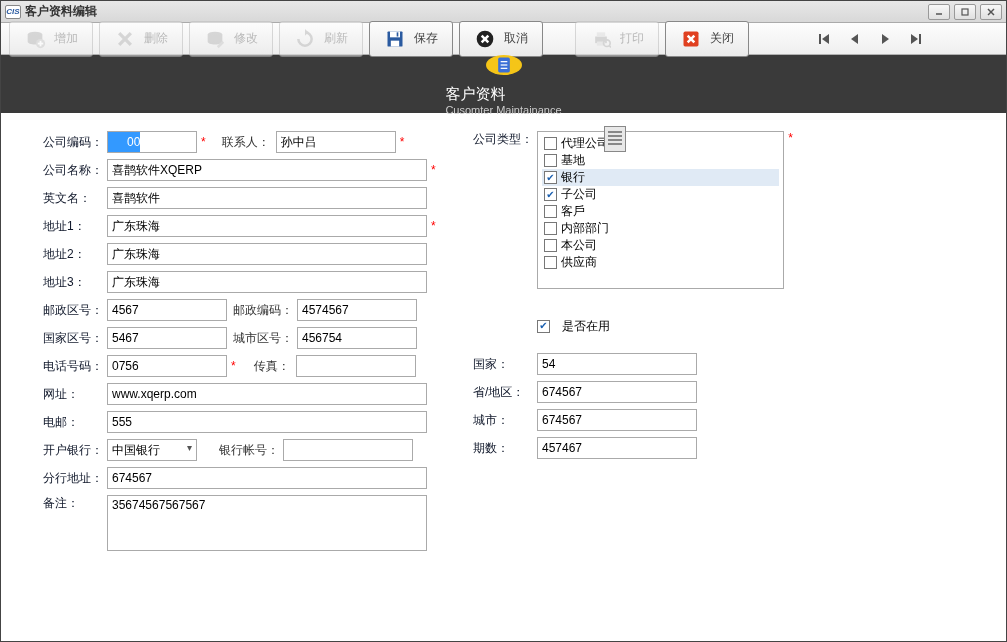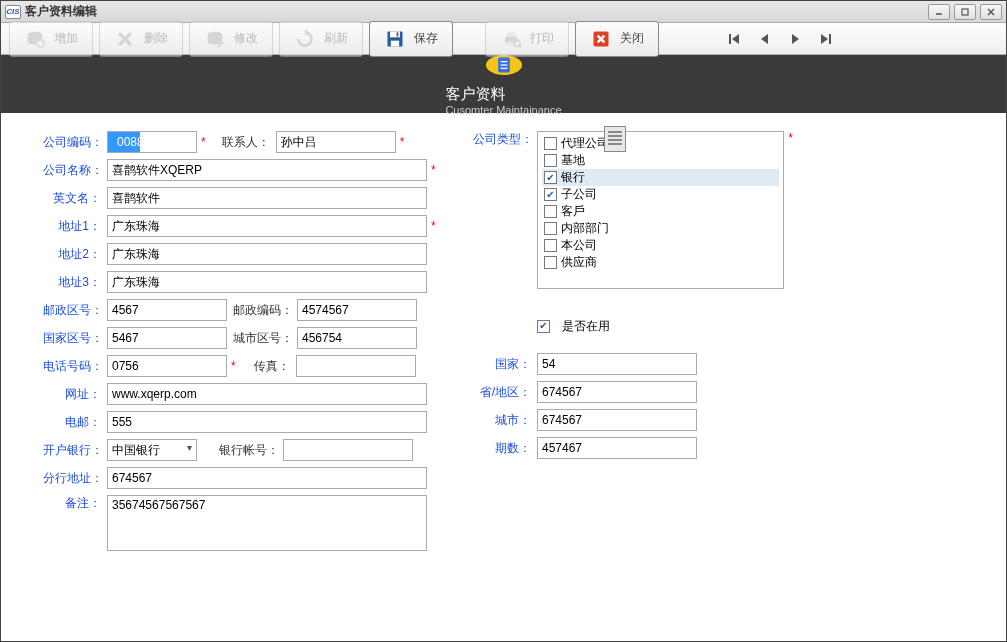--- a/index.html
+++ b/index.html
@@ -29,21 +29,21 @@
   .hsub { font-size: 11px; color: #ccc; }
   .header .right { margin-left: auto; display: flex; align-items: flex-end; gap: 10px; margin-right: 300px; }
   .right .doc-icon { width: 22px; height: 26px; background: #e8e8e8; border: 1px solid #888; position: relative; }
   .right .doc-icon::before { content:''; position:absolute; top:4px; left:3px; right:3px; height:2px; background:#888; box-shadow: 0 4px 0 #888, 0 8px 0 #888, 0 12px 0 #888; }
   
   .form-area { padding: 18px 20px 18px 42px; display: flex; gap: 30px; height: calc(642px - 22px - 46px - 58px); overflow: hidden; background: #fff; }
   .left-col { width: 400px; }
   .right-col { width: 320px; }
   
   .frow { display: flex; align-items: center; margin-bottom: 6px; min-height: 22px; }
-  .lbl { width: 58px; text-align: right; color: #1d4ed8; margin-right: 6px; white-space: nowrap; }
+  .lbl { width: 58px; color: #0f172a; margin-right: 6px; white-space: nowrap; }
   .lbl2 { width: 58px; text-align: right; color: #333; margin: 0 6px; white-space: nowrap; }
   input[type=text], textarea, select { border: 1px solid #aaa; height: 22px; padding: 2px 4px; font-size: 12px; background: #fff; }
   .w90 { width: 90px; } .w120 { width: 120px; } .w130 { width: 130px; } .w160 { width: 160px; } .w320 { width: 320px; }
   textarea { height: 56px; width: 320px; resize: none; }
   .req { color: red; margin-left: 4px; }
   
   .checklist { border: 1px solid #aaa; width: 270px; height: 158px; padding: 3px 4px; overflow: auto; background: #fff; }
   .chk-row { display: flex; align-items: center; gap: 4px; height: 17px; padding: 0 2px; }
   .chk-row.hl { background: #e0eaf5; }
   .chk { width: 13px; height: 13px; border: 1px solid #777; background: #fff; display: flex; align-items: center; justify-content: center; }
@@ -123,20 +123,30 @@
   <div class="tbtn strong">
     <span class="ticon">
         <svg viewBox="0 0 24 24" width="20" height="20">
           <rect x="3" y="3" width="18" height="18" rx="1" fill="#2a5aa0"></rect>
           <rect x="6" y="3" width="12" height="7" fill="#fff"></rect>
           <rect x="7" y="14" width="10" height="7" fill="#fff"></rect>
           <rect x="14" y="4" width="2" height="5" fill="#2a5aa0"></rect>
         </svg>
       </span>
     <span>保存</span>
+  </div>
+  <div class="tbtn strong">
+    <span class="ticon">
+        <svg viewBox="0 0 24 24" width="20" height="20">
+          <circle cx="12" cy="12" r="10" fill="#222"></circle>
+          <line x1="8" y1="8" x2="16" y2="16" stroke="#fff" stroke-width="3"></line>
+          <line x1="16" y1="8" x2="8" y2="16" stroke="#fff" stroke-width="3"></line>
+        </svg>
+      </span>
+    <span>取消</span>
   </div>
   <div class="spacer"></div>
   <div class="tbtn disabled">
     <span class="ticon">
         <svg viewBox="0 0 24 24" width="20" height="20">
           <rect x="5" y="9" width="14" height="8" fill="#bbb"></rect>
           <rect x="7" y="4" width="10" height="5" fill="#ddd"></rect>
           <rect x="7" y="15" width="10" height="5" fill="#ddd"></rect>
           <circle cx="19" cy="17" r="4" fill="none" stroke="#bbb" stroke-width="2"></circle>
           <line x1="22" y1="20" x2="24" y2="22" stroke="#bbb" stroke-width="2"></line>
@@ -196,21 +206,21 @@
   <div class="right">
     <div class="doc-icon"></div>
     <span>(查看模式)</span>
   </div>
 </div>
 
 <div class="form-area">
   <div class="left-col">
     <div class="frow">
       <span class="lbl">公司编码：</span>
-      <input type="text" class="w90" style="padding: 0px 0px 0px 9px; position: relative; color: rgb(255, 255, 255); background: linear-gradient(to right, rgb(51, 153, 255) 0px, rgb(51, 153, 255) 32px, rgb(255, 255, 255) 32px);" readonly="" value="0088">
+      <input type="text" class="w90" style="padding: 0px 0px 0px 19px; position: relative; color: rgb(255, 255, 255); background: linear-gradient(to right, rgb(51, 153, 255) 0px, rgb(51, 153, 255) 32px, rgb(255, 255, 255) 32px);" readonly="" value="0088">
         <span class="req">*</span>
       <span class="lbl2">联系人：</span>
       <input type="text" class="w120" value="孙中吕" style="">
         <span class="req">*</span>
     </div>
     <div class="frow">
       <span class="lbl">公司名称：</span>
       <input type="text" class="w320" value="喜鹊软件XQERP" style="">
         <span class="req">*</span>
     </div>

